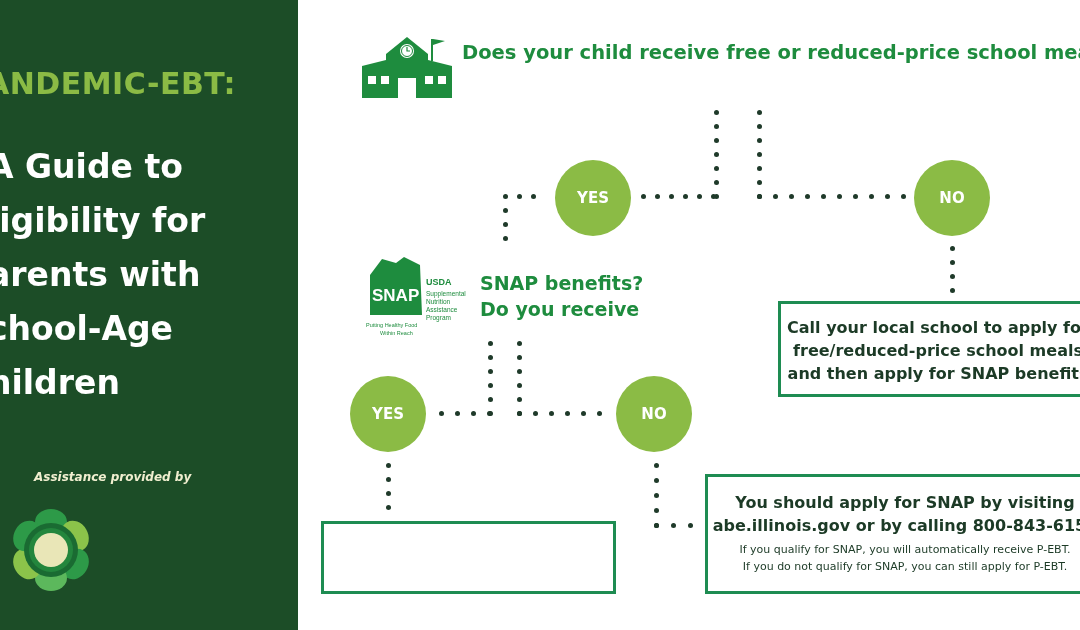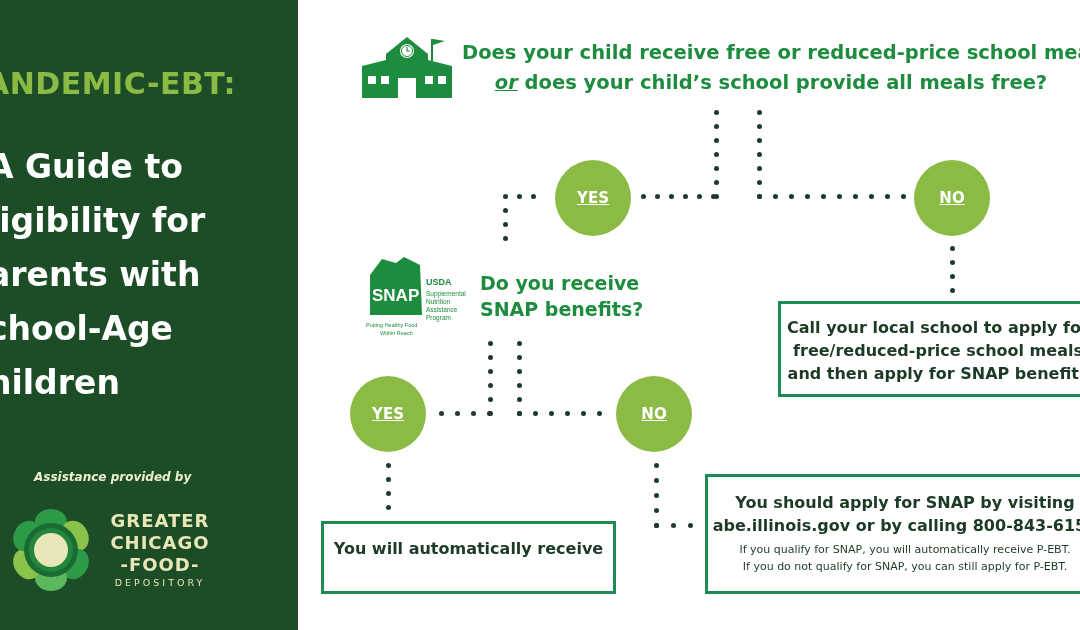--- a/index.html
+++ b/index.html
@@ -14,21 +14,21 @@
   .gcfd-text .l1, .gcfd-text .l2, .gcfd-text .l3 { font-size: 18px; line-height: 22px; letter-spacing: 1px; }
   .gcfd-text .l4 { font-size: 9.5px; letter-spacing: 3px; font-weight: normal; margin-top: 1px; }
 
   .q1 { position: absolute; left: 462px; top: 38px; width: 618px; text-align: center; color: #1e8c3e; font-weight: bold; font-size: 19.5px; line-height: 30px; white-space: nowrap; }
   .q1 .under { text-decoration: underline; font-style: italic; }
   .school-icon { position: absolute; left: 360px; top: 34px; width: 94px; height: 64px; }
 
   .q2 { position: absolute; left: 480px; top: 270px; color: #1e8c3e; font-weight: bold; font-size: 19px; line-height: 26px; white-space: nowrap; }
   .snap-logo { position: absolute; left: 362px; top: 255px; width: 120px; height: 84px; }
 
-  .circle { position: absolute; width: 76px; height: 76px; border-radius: 50%; background: #8bbb45; color: #ffffff; font-weight: bold; font-size: 15px; display: flex; align-items: center; justify-content: center; text-decoration: underline; }
+  .circle { position: absolute; width: 76px; height: 76px; border-radius: 50%; background: #8bbb45; color: #ffffff; font-weight: bold; font-size: 15px; display: flex; align-items: center; justify-content: center; }
 
   .box { position: absolute; border: 3px solid #1e8c52; background: #ffffff; color: #1c3a26; text-align: center; font-weight: bold; }
   .box1 { left: 778px; top: 301px; width: 320px; height: 96px; padding-top: 12px; font-size: 16px; line-height: 23px; }
   .box2 { left: 705px; top: 474px; width: 400px; height: 120px; padding-top: 14px; }
   .box2 .main { font-size: 16px; line-height: 23px; }
   .box2 .sub { font-size: 11px; line-height: 17px; font-weight: normal; margin-top: 4px; }
   .box3 { left: 321px; top: 521px; width: 295px; height: 73px; padding-top: 13px; font-size: 16px; line-height: 23px; }
 
   .dot { position: absolute; width: 5px; height: 5px; border-radius: 50%; background: #1f3a2a; }
   .nowrap { white-space: nowrap; }
@@ -52,26 +52,20 @@
       <ellipse cx="24" cy="-14" rx="16" ry="13" fill="#8bc34a" transform="rotate(60 24 -14)"></ellipse>
       <ellipse cx="24" cy="14" rx="16" ry="13" fill="#2d9a48" transform="rotate(120 24 14)"></ellipse>
       <ellipse cx="0" cy="28" rx="16" ry="13" fill="#5cb85c"></ellipse>
       <ellipse cx="-24" cy="14" rx="16" ry="13" fill="#8bc34a" transform="rotate(60 -24 14)"></ellipse>
       <ellipse cx="-24" cy="-14" rx="16" ry="13" fill="#2d9a48" transform="rotate(120 -24 -14)"></ellipse>
       <circle r="27" fill="#1a6b32"></circle>
       <circle r="22" fill="#23863d"></circle>
       <circle r="17" fill="#e9e6b7"></circle>
     </g>
   </svg>
-  <div class="gcfd-text">
-    <div class="l1">GREATER</div>
-    <div class="l2">CHICAGO</div>
-    <div class="l3">-FOOD-</div>
-    <div class="l4">DEPOSITORY</div>
-  </div>
 </div>
 
 <svg class="school-icon" viewBox="0 0 94 64">
   <g fill="#1e8c3e">
     <polygon points="26,20 47,3 68,20 68,26 26,26"></polygon>
     <rect x="26" y="20" width="42" height="10"></rect>
     <polygon points="2,32 26,26 68,26 92,32 92,64 2,64"></polygon>
     <rect x="71" y="5" width="2" height="22"></rect>
     <polygon points="73,5 85,7 73,11"></polygon>
   </g>
@@ -81,57 +75,55 @@
   <g fill="#ffffff">
     <rect x="8" y="42" width="8" height="8"></rect>
     <rect x="21" y="42" width="8" height="8"></rect>
     <rect x="65" y="42" width="8" height="8"></rect>
     <rect x="78" y="42" width="8" height="8"></rect>
   </g>
   <rect x="38" y="44" width="18" height="20" fill="#ffffff"></rect>
 </svg>
 <div class="q1">
   <div>Does your child receive free or reduced-price school meals</div>
-  <div><span class="under">or</span><span> does your child’s school provide all meals free?</span></div>
 </div>
 
 <svg class="snap-logo" viewBox="0 0 120 84">
   <polygon points="8,20 20,4 34,8 42,2 58,10 60,60 8,60" fill="#1e8c3e"></polygon>
   <text x="10" y="46" font-family="Liberation Sans, sans-serif" font-weight="bold" font-size="17" fill="#ffffff">SNAP</text>
   <text x="64" y="30" font-family="Liberation Sans, sans-serif" font-weight="bold" font-size="9" fill="#1e8c3e">USDA</text>
   <text x="64" y="41" font-family="Liberation Sans, sans-serif" font-size="6.5" fill="#1e8c3e">Supplemental</text>
   <text x="64" y="49" font-family="Liberation Sans, sans-serif" font-size="6.5" fill="#1e8c3e">Nutrition</text>
   <text x="64" y="57" font-family="Liberation Sans, sans-serif" font-size="6.5" fill="#1e8c3e">Assistance</text>
   <text x="64" y="65" font-family="Liberation Sans, sans-serif" font-size="6.5" fill="#1e8c3e">Program</text>
   <text x="4" y="72" font-family="Liberation Sans, sans-serif" font-size="5.5" fill="#1e8c3e">Putting Healthy Food</text>
   <text x="18" y="80" font-family="Liberation Sans, sans-serif" font-size="5.5" fill="#1e8c3e">Within Reach</text>
 </svg>
 <div class="q2">
+  <div>SNAP benefits?</div>
   <div>Do you receive</div>
-  <div>SNAP benefits?</div>
 </div>
 
 <div class="circle" style="left:555px;top:160px;">YES</div>
 <div class="circle" style="left:914px;top:160px;">NO</div>
 <div class="circle" style="left:350px;top:376px;">YES</div>
 <div class="circle" style="left:616px;top:376px;">NO</div>
 
 <div class="box box1">
   <div class="nowrap">Call your local school to apply for</div>
   <div class="nowrap">free/reduced-price school meals</div>
   <div class="nowrap">and then apply for SNAP benefits</div>
 </div>
 <div class="box box2">
   <div class="main nowrap">You should apply for SNAP by visiting</div>
   <div class="main nowrap">abe.illinois.gov or by calling 800-843-6154</div>
   <div class="sub nowrap">If you qualify for SNAP, you will automatically receive P-EBT.</div>
   <div class="sub nowrap" style="margin-top:0">If you do not qualify for SNAP, you can still apply for P-EBT.</div>
 </div>
 <div class="box box3">
-  <div class="nowrap">You will automatically receive</div>
 </div>
 
 <div id="dots">
     <div class="dot" style="left: 713.5px; top: 109.5px;"></div>
     <div class="dot" style="left: 713.5px; top: 123.5px;"></div>
     <div class="dot" style="left: 713.5px; top: 137.5px;"></div>
     <div class="dot" style="left: 713.5px; top: 151.5px;"></div>
     <div class="dot" style="left: 713.5px; top: 165.5px;"></div>
     <div class="dot" style="left: 713.5px; top: 179.5px;"></div>
     <div class="dot" style="left: 713.5px; top: 193.5px;"></div>

